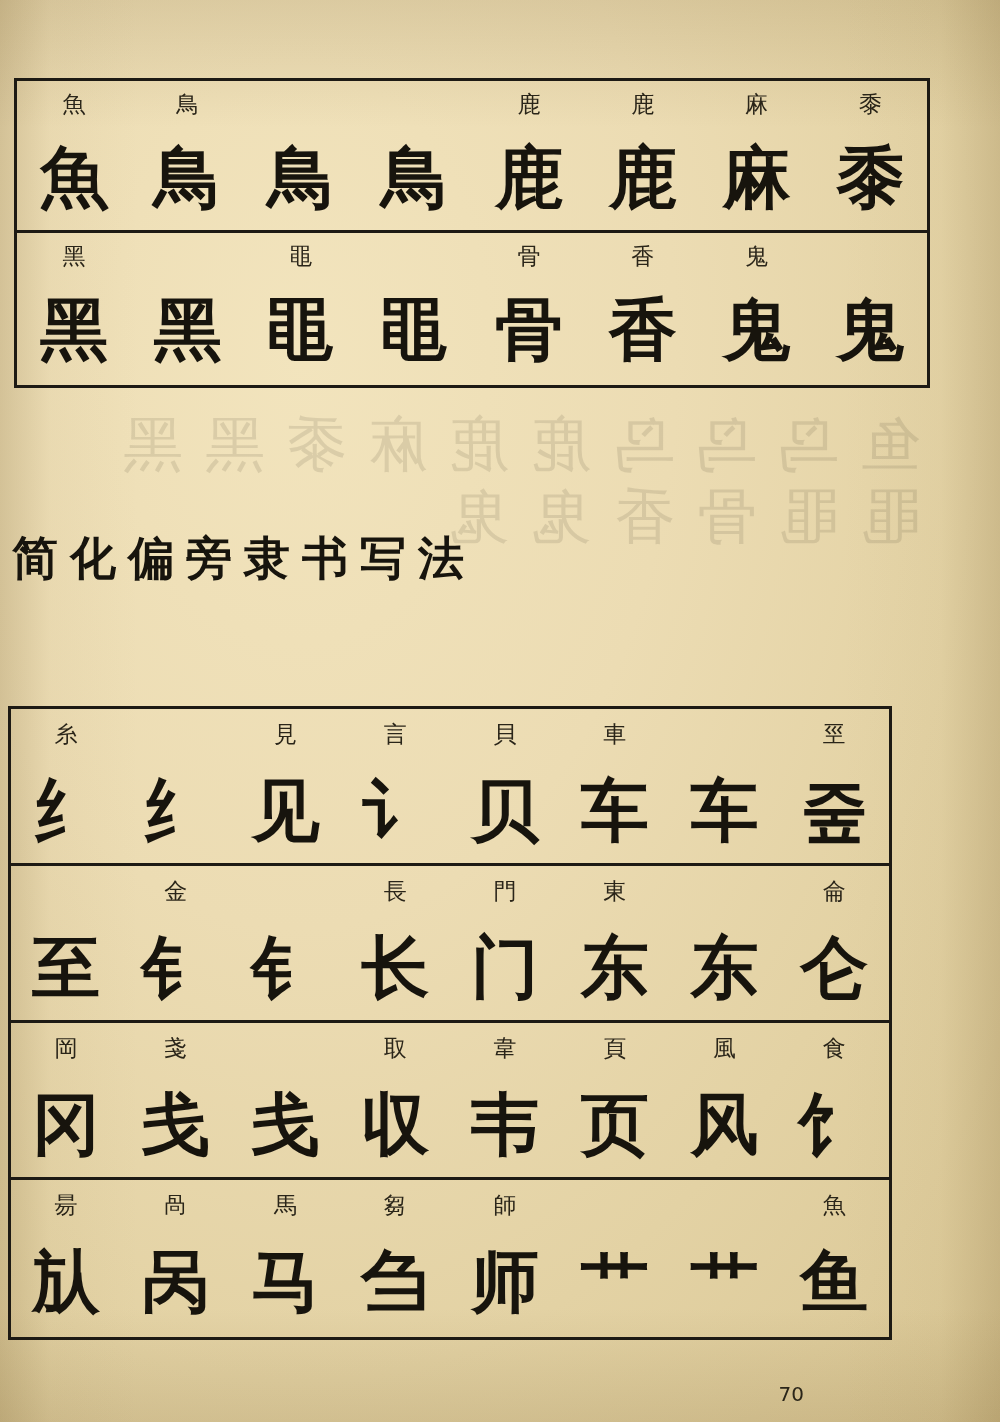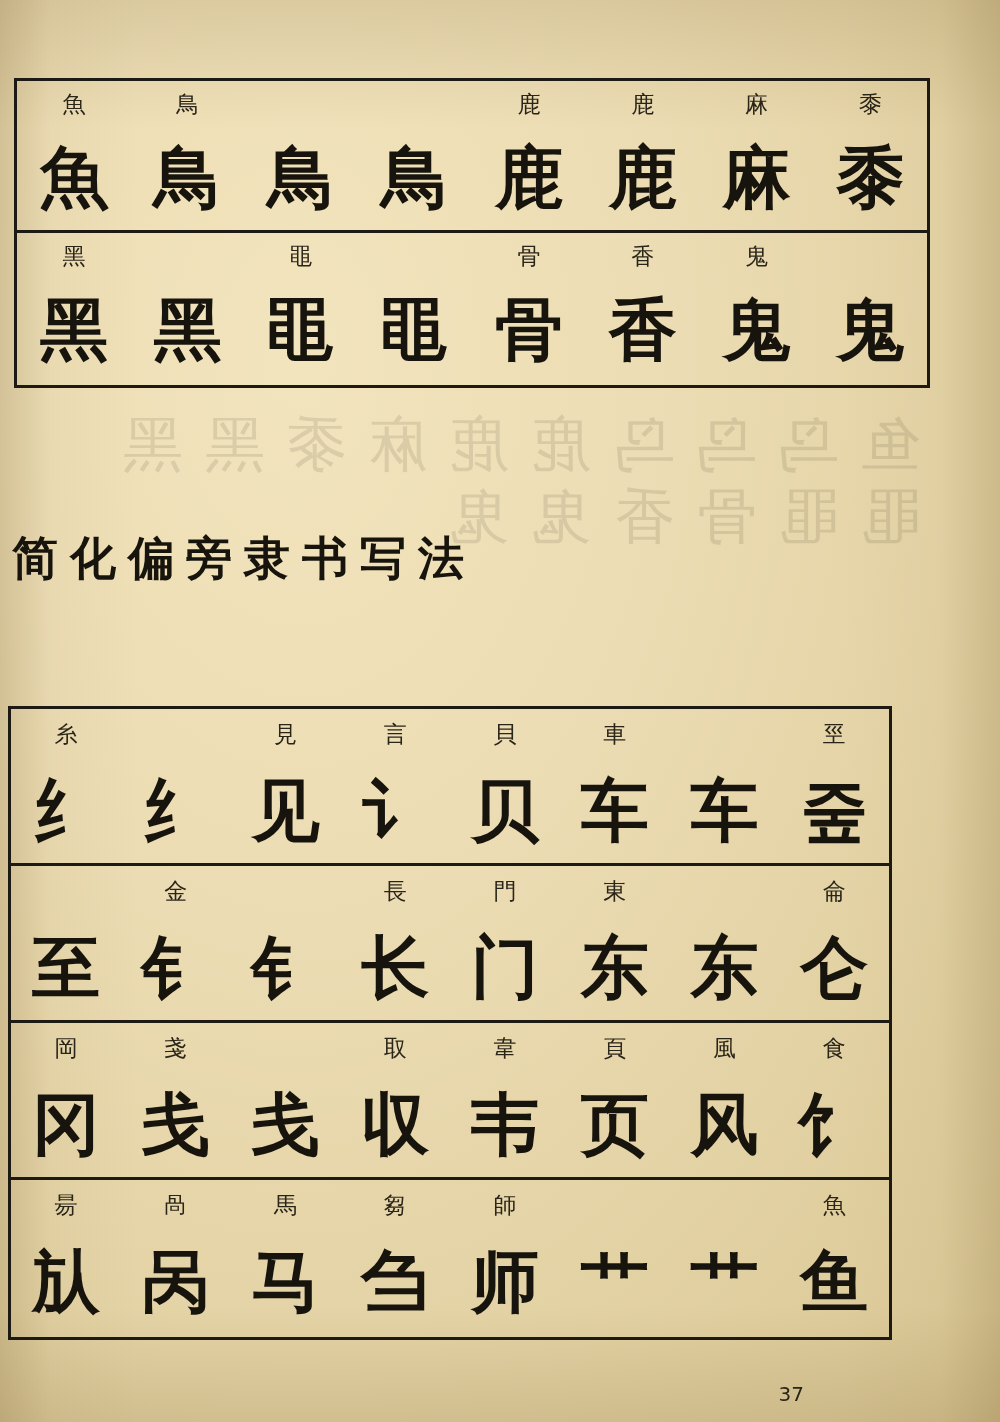--- a/index.html
+++ b/index.html
@@ -297,15 +297,15 @@
         <div class="cell">刍</div>
         <div class="cell">师</div>
         <div class="cell">艹</div>
         <div class="cell">艹</div>
         <div class="cell">鱼</div>
       </div>
     </div>
 
   </div>
 
-  <div class="page-number">37</div>
+  <div class="page-number">70</div>
 
 </div>
 
 </body></html>

